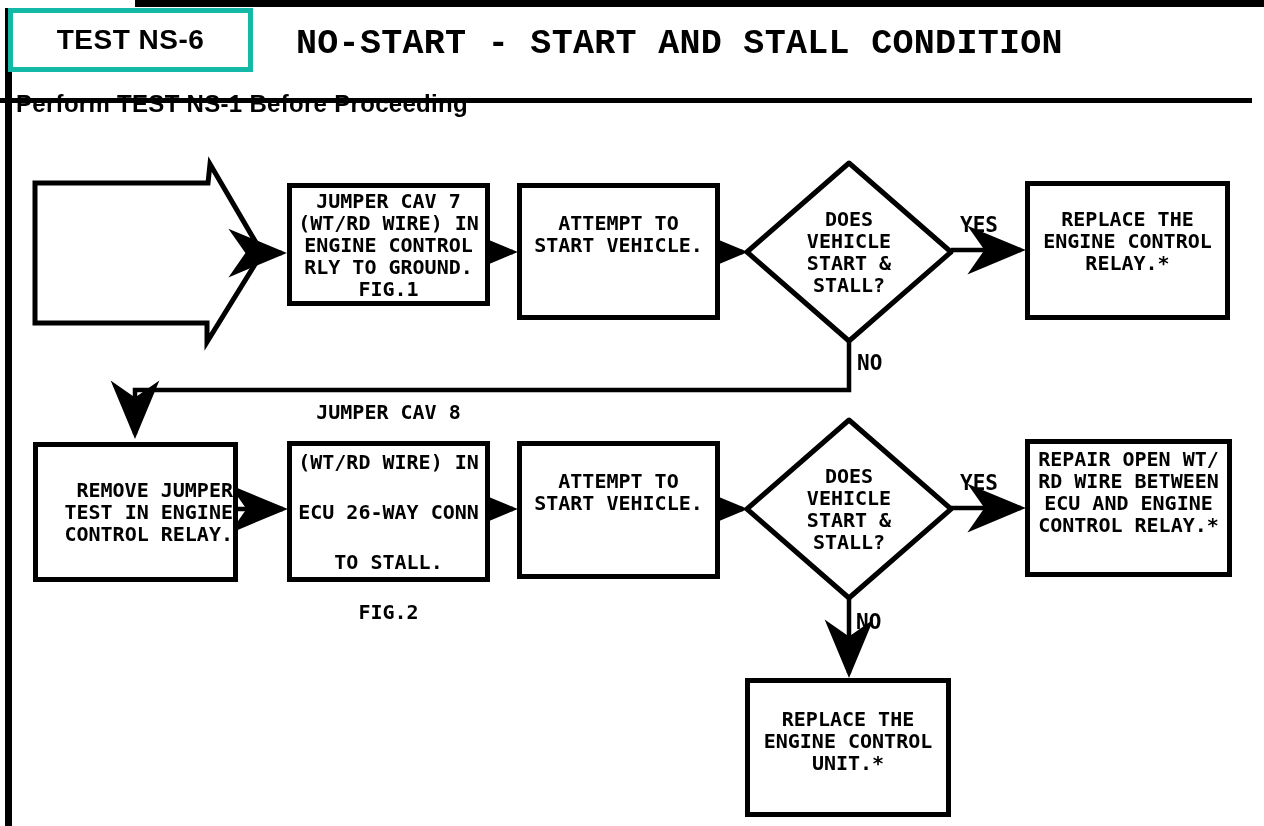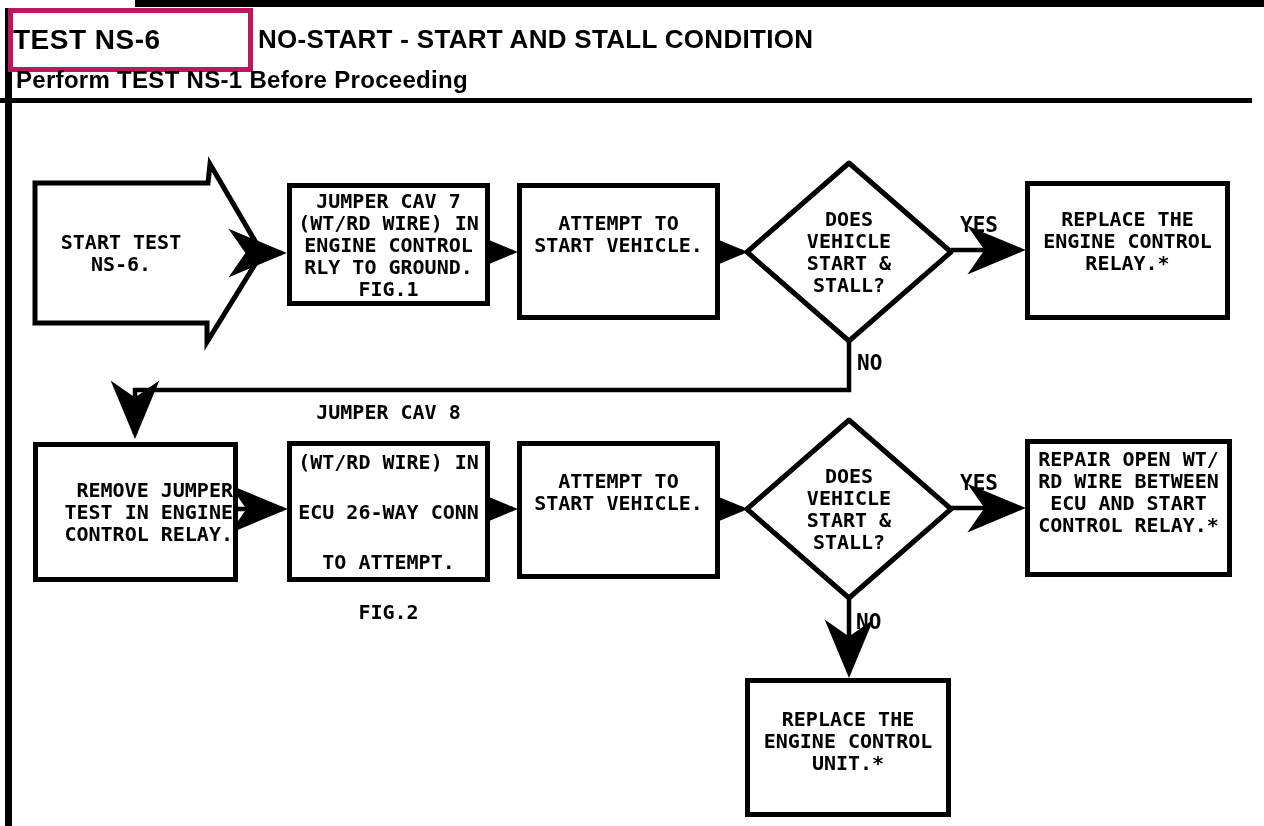--- a/index.html
+++ b/index.html
@@ -4,24 +4,24 @@
 <style>
   html,body{margin:0;padding:0;background:#ffffff;}
   #page{position:relative;width:1264px;height:826px;background:#ffffff;overflow:hidden;
         font-family:"DejaVu Sans Mono", monospace;color:#000;}
   .abs{position:absolute;}
   
   .topstrip{background:#000;}
   .leftborder{background:#000;}
   .hrule{background:#000;}
   
-  .hdr-box{border:5px solid #be185d;display:flex;align-items:center;
+  .hdr-box{border:5px solid #14b8a6;display:flex;align-items:center;justify-content:center;
            font-family:"Liberation Sans", sans-serif;font-weight:bold;font-size:28px;letter-spacing:.5px;}
-  .hdr-title{font-family:Liberation Sans, sans-serif;font-weight:bold;font-size:26px;letter-spacing:.3px;}
-  .hdr-sub{font-family:"Liberation Sans", sans-serif;font-weight:bold;font-size:24px;letter-spacing:.3px;}
+  .hdr-title{font-family:Liberation Mono, monospace;font-weight:bold;font-size:35px;letter-spacing:.3px;margin-left:38px;}
+  .hdr-sub{font-family:"Liberation Sans", sans-serif;font-weight:bold;font-size:24px;letter-spacing:.3px;margin-top:24px;}
   
   .pbox{border:5px solid #000;background:#fff;display:flex;flex-direction:column;
         align-items:center;justify-content:center;text-align:center;
         font-weight:bold;font-size:20px;line-height:22px;box-sizing:border-box;}
   .dtext{display:flex;flex-direction:column;align-items:center;justify-content:center;
          text-align:left;font-weight:bold;font-size:20px;line-height:22px;}
   .edge-label{font-weight:bold;font-size:21px;line-height:21px;}
   .footnote{font-family:"Liberation Sans", sans-serif;font-weight:bold;font-style:italic;
             font-size:29px;word-spacing:7px;letter-spacing:.2px;}
   svg{position:absolute;left:0;top:0;}
@@ -59,24 +59,20 @@
     <line x1="238" y1="509" x2="283" y2="509" stroke="#000" stroke-width="4.5" marker-end="url(#ah)"></line>
     <line x1="490" y1="509" x2="513" y2="509" stroke="#000" stroke-width="4.5" marker-end="url(#ah)"></line>
     <line x1="720" y1="509" x2="743" y2="509" stroke="#000" stroke-width="4.5" marker-end="url(#ah)"></line>
     <line x1="951" y1="508" x2="1021" y2="508" stroke="#000" stroke-width="4.5" marker-end="url(#ah)"></line>
     <line x1="849" y1="596" x2="849" y2="673" stroke="#000" stroke-width="4.5" marker-end="url(#ah)"></line>
 
     <polygon points="747,252 849,163 951,252 849,341" fill="#fff" stroke="#000" stroke-width="5" stroke-linejoin="round"></polygon>
     <polygon points="747,509 849,420 951,509 849,598" fill="#fff" stroke="#000" stroke-width="5" stroke-linejoin="round"></polygon>
   </svg>
 
-  <div class="abs dtext" style="left:35px;top:183px;width:172px;height:140px;">
-    <div>START TEST</div>
-    <div>NS-6.</div>
-  </div>
 
   <div class="abs pbox" style="left:287px;top:183px;width:203px;height:123px;">
     <div>JUMPER CAV 7</div>
     <div>(WT/RD WIRE) IN</div>
     <div>ENGINE CONTROL</div>
     <div>RLY TO GROUND.</div>
     <div>FIG.1</div>
   </div>
 
   <div class="abs pbox" style="left:517px;top:183px;width:203px;height:137px;padding-bottom:36px;">
@@ -103,33 +99,33 @@
   <div class="abs pbox" style="left:33px;top:442px;width:205px;height:140px;align-items:flex-end;">
     <div>REMOVE JUMPER</div>
     <div>TEST IN ENGINE</div>
     <div>CONTROL RELAY.</div>
   </div>
 
   <div class="abs pbox" style="left:287px;top:441px;width:203px;height:141px;gap:28px;">
     <div>JUMPER CAV 8</div>
     <div>(WT/RD WIRE) IN</div>
     <div>ECU 26-WAY CONN</div>
-    <div>TO ATTEMPT.</div>
+    <div>TO STALL.</div>
     <div>FIG.2</div>
   </div>
 
   <div class="abs pbox" style="left:517px;top:441px;width:203px;height:138px;padding-bottom:36px;">
     <div>ATTEMPT TO</div>
     <div>START VEHICLE.</div>
   </div>
 
   <div class="abs pbox" style="left:1025px;top:439px;width:207px;height:138px;padding-bottom:32px;">
     <div>REPAIR OPEN WT/</div>
     <div>RD WIRE BETWEEN</div>
-    <div>ECU AND START</div>
+    <div>ECU AND ENGINE</div>
     <div>CONTROL RELAY.*</div>
   </div>
 
   <div class="abs dtext" style="left:747px;top:420px;width:204px;height:178px;">
     <div>DOES</div>
     <div>VEHICLE</div>
     <div>START &amp;</div>
     <div>STALL?</div>
   </div>
 

